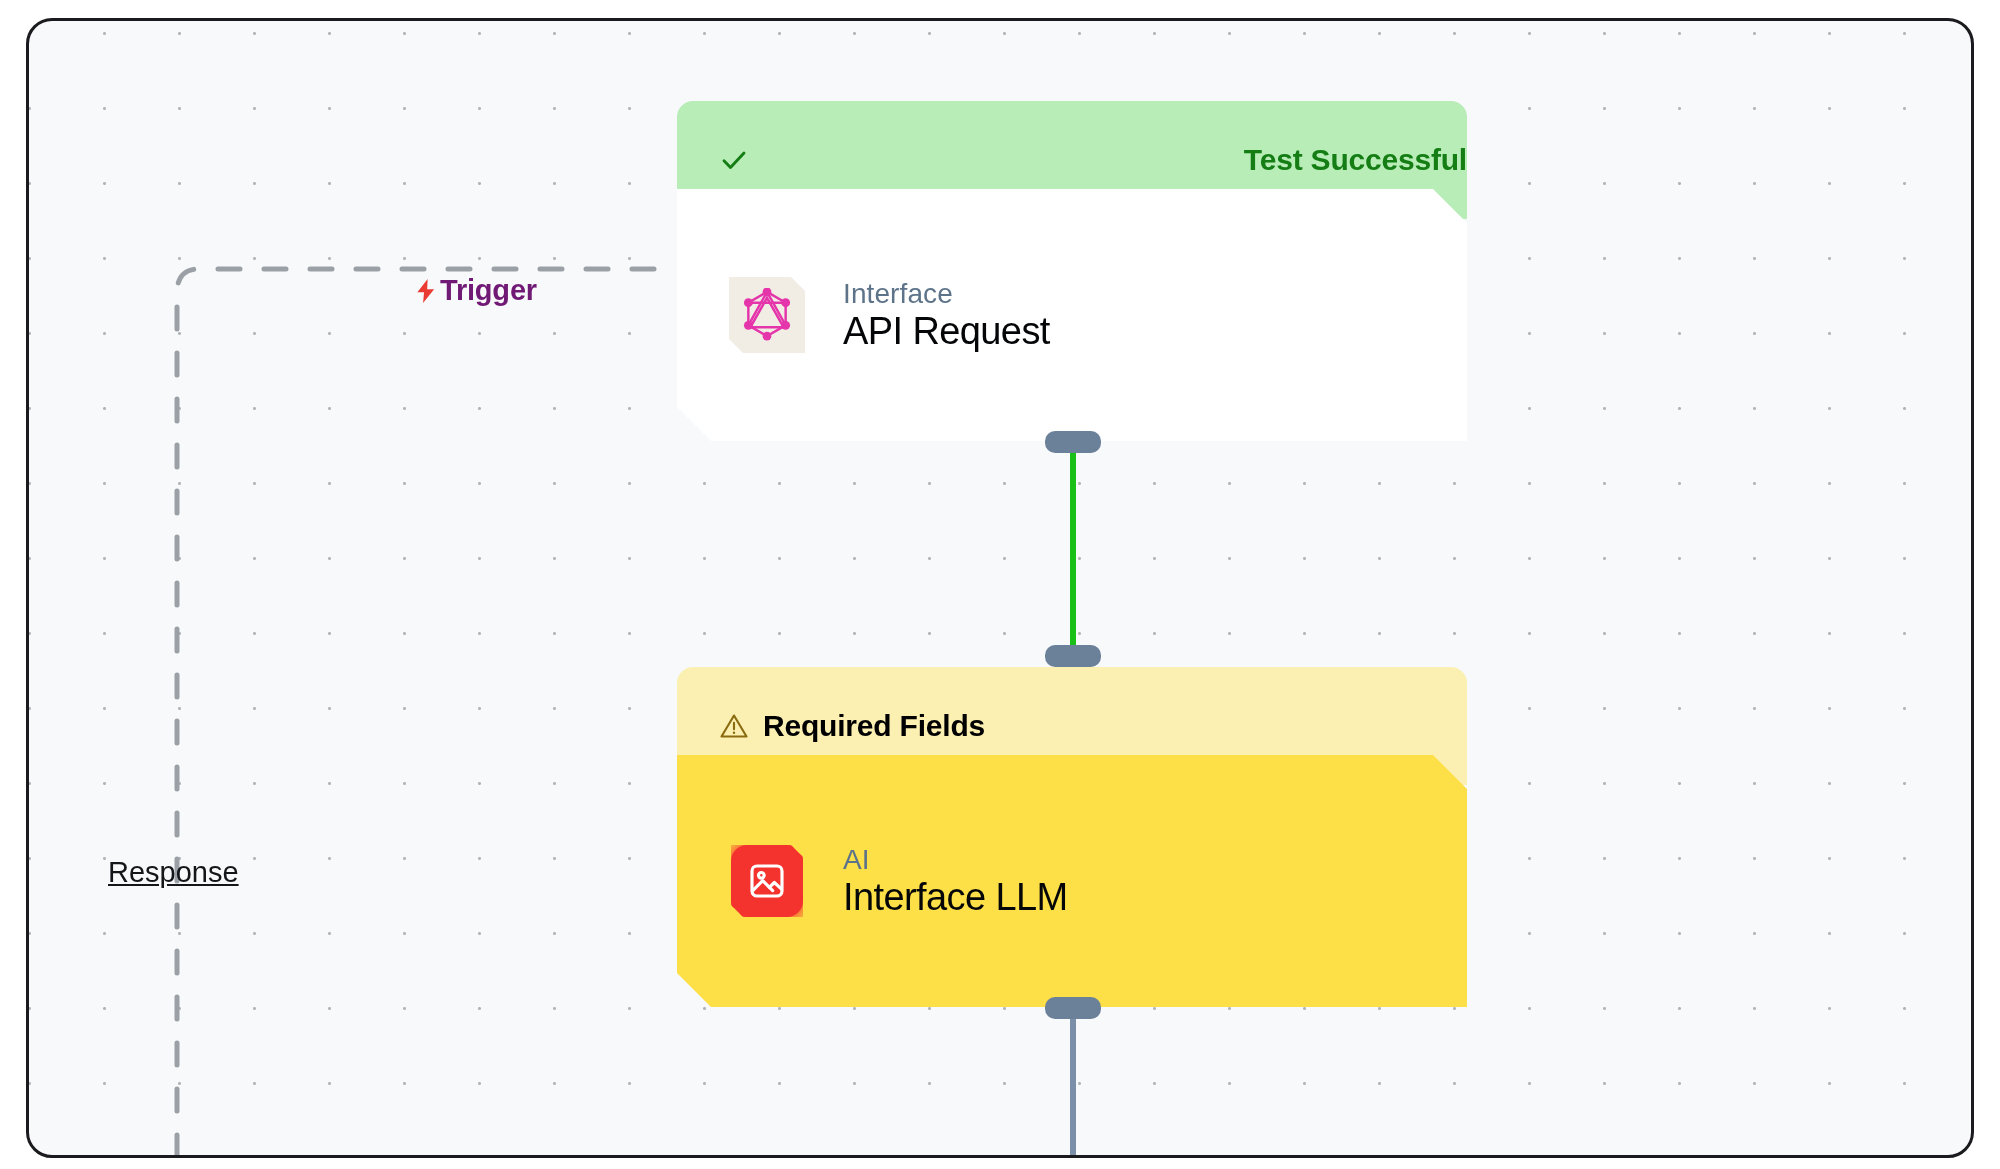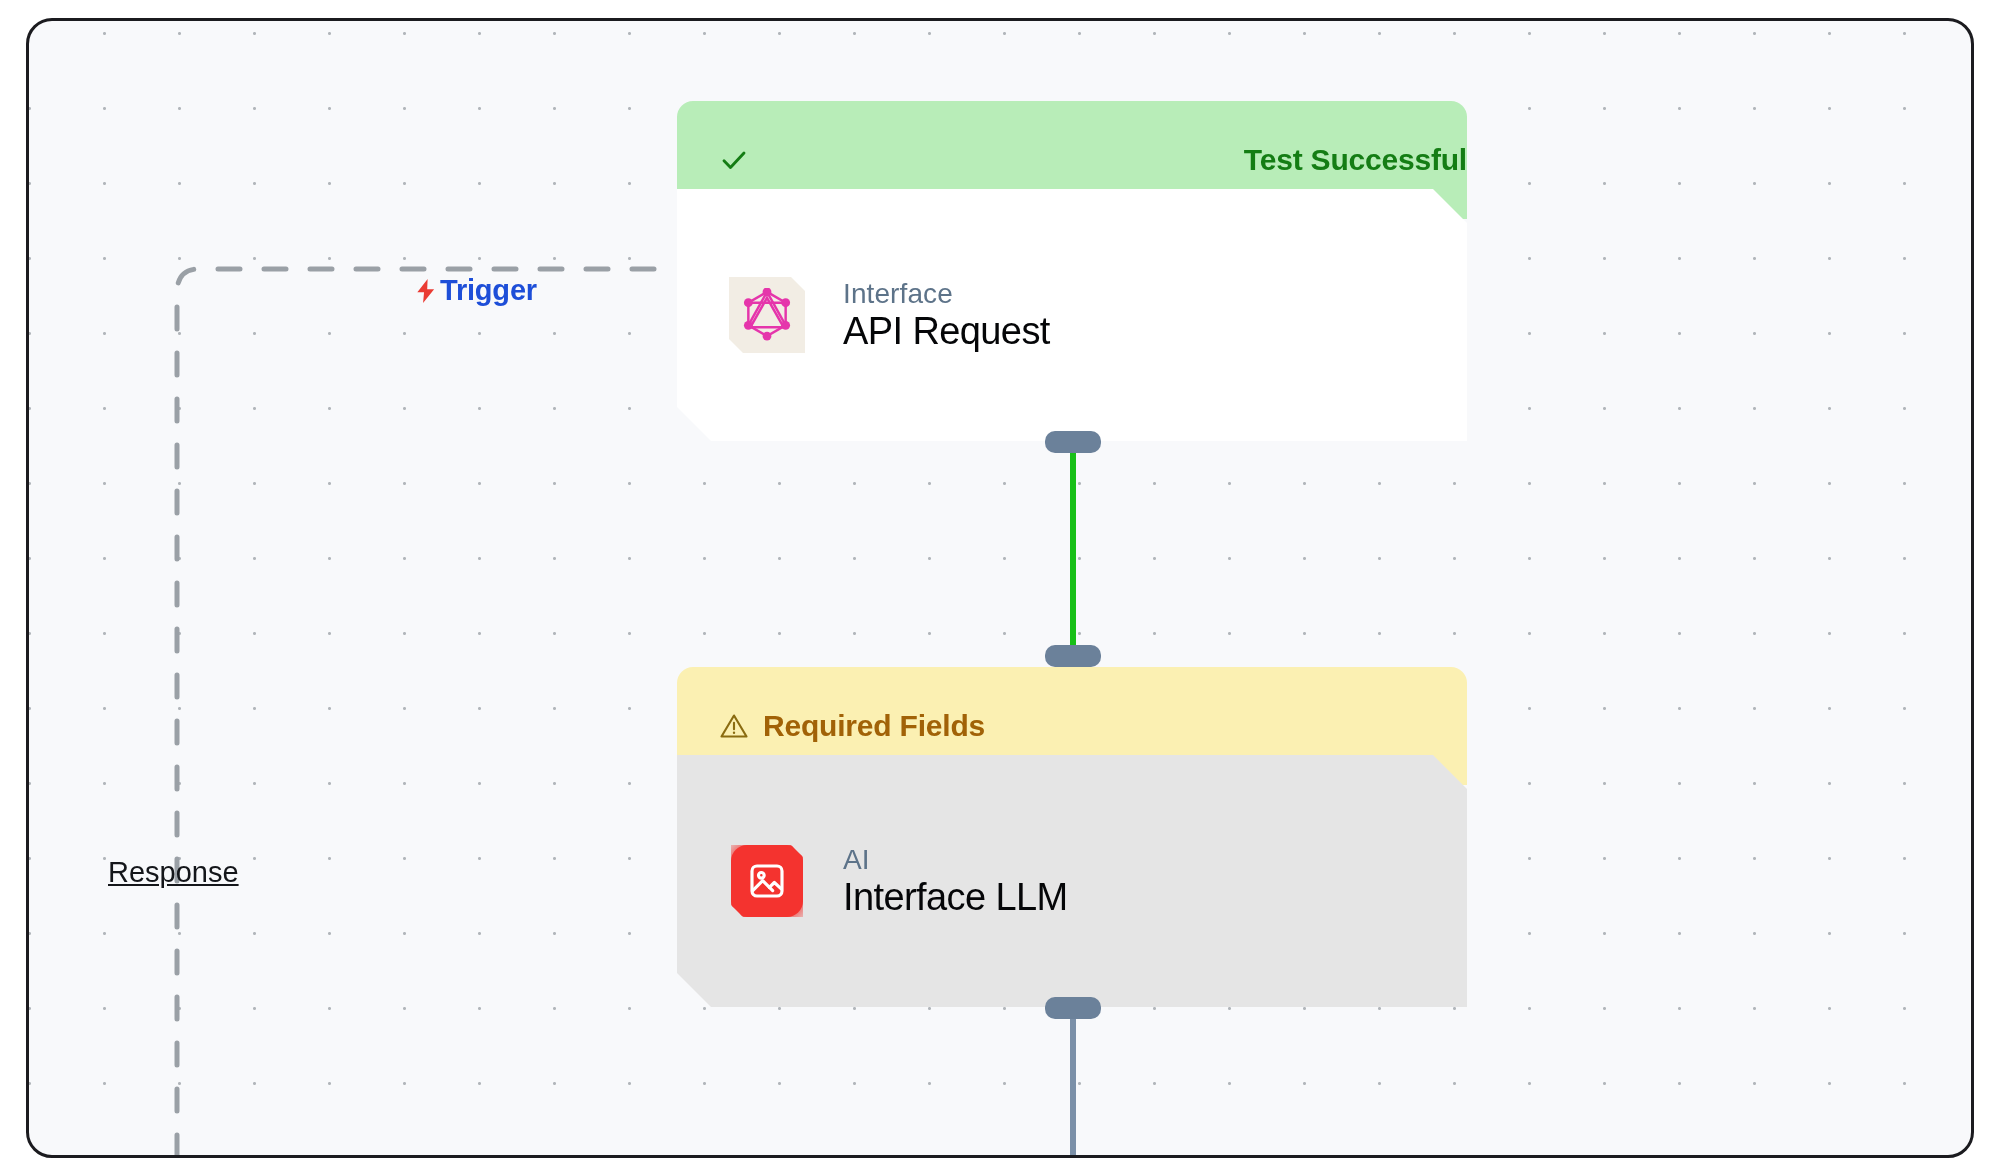--- a/index.html
+++ b/index.html
@@ -45,21 +45,21 @@
   .edge-label {
     position: absolute;
     white-space: nowrap;
     display: flex;
     align-items: center;
     gap: 1px;
   }
   #trigger-label {
     left: 384px;
     top: 253px;
-    color: #1d4ed8;
+    color: #701a75;
     font-size: 29px;
     font-weight: 700;
     letter-spacing: -.2px;
   }
   #trigger-label .bolt { display: inline-block; width: 26px; height: 30px; }
   #response-label {
     left: 79px;
     top: 835px;
     color: #14161a;
     font-size: 29px;
@@ -139,25 +139,25 @@
   }
   #node-api-request .graphql-badge {
     position: absolute;
     inset: 0;
     background: #f2ede4;
     clip-path: polygon(0 0, calc(100% - 14px) 0, 100% 14px, 100% 100%, 14px 100%, 0 calc(100% - 14px));
   }
 
   
   #node-imagegen { left: 648px; top: 646px; width: 790px; height: 340px; }
-  #node-imagegen .node-banner { background: #fbf0b2; color: #a16207; }
+  #node-imagegen .node-banner { background: #fbf0b2; color: #000000; }
   #node-imagegen .node-body {
     top: 88px;
     height: 252px;
-    background: #e5e5e5;
+    background: #fde047;
     border: 0;
     clip-path: polygon(0 0, calc(100% - 34px) 0, 100% 34px, 100% 100%, 34px 100%, 0 calc(100% - 34px));
   }
   #node-imagegen .node-body-border {
     position: absolute;
     left: 0; top: 88px;
     width: 100%; height: 252px;
     background: #6b819a;
     clip-path: polygon(0 0, calc(100% - 34px) 0, 100% 34px, 100% 100%, 34px 100%, 0 calc(100% - 34px));
     z-index: -1;

